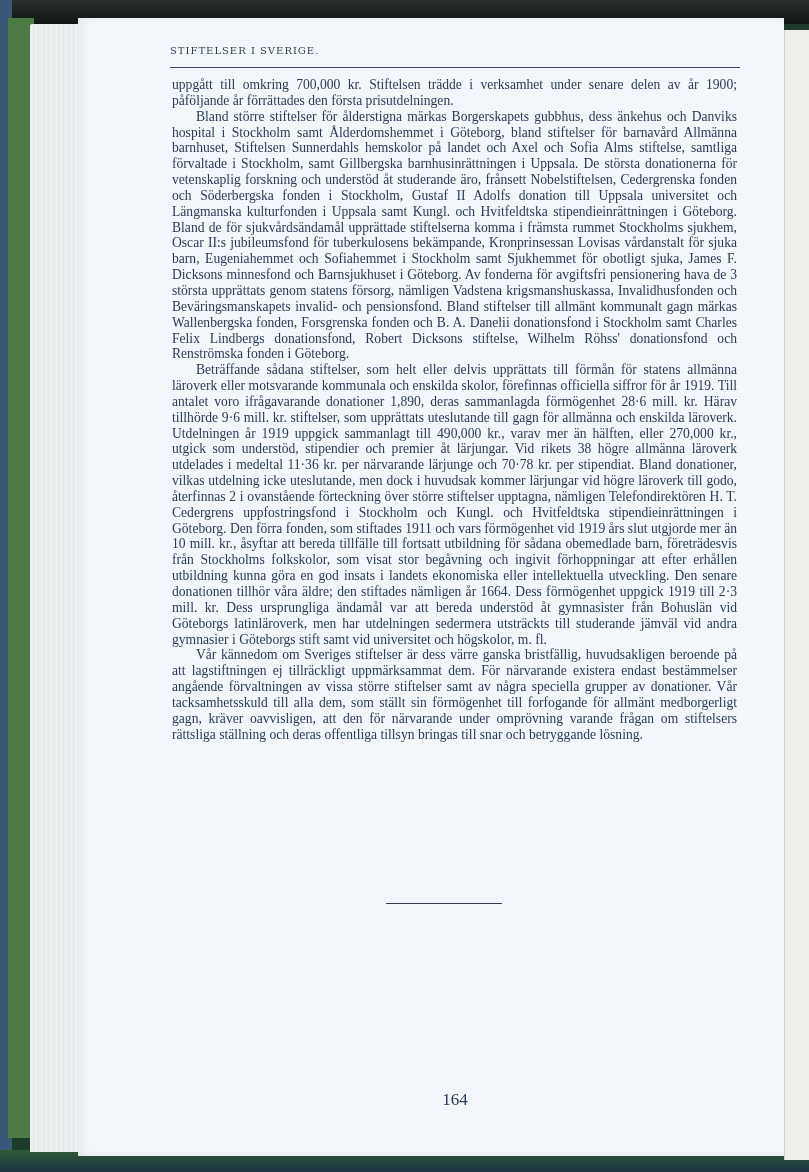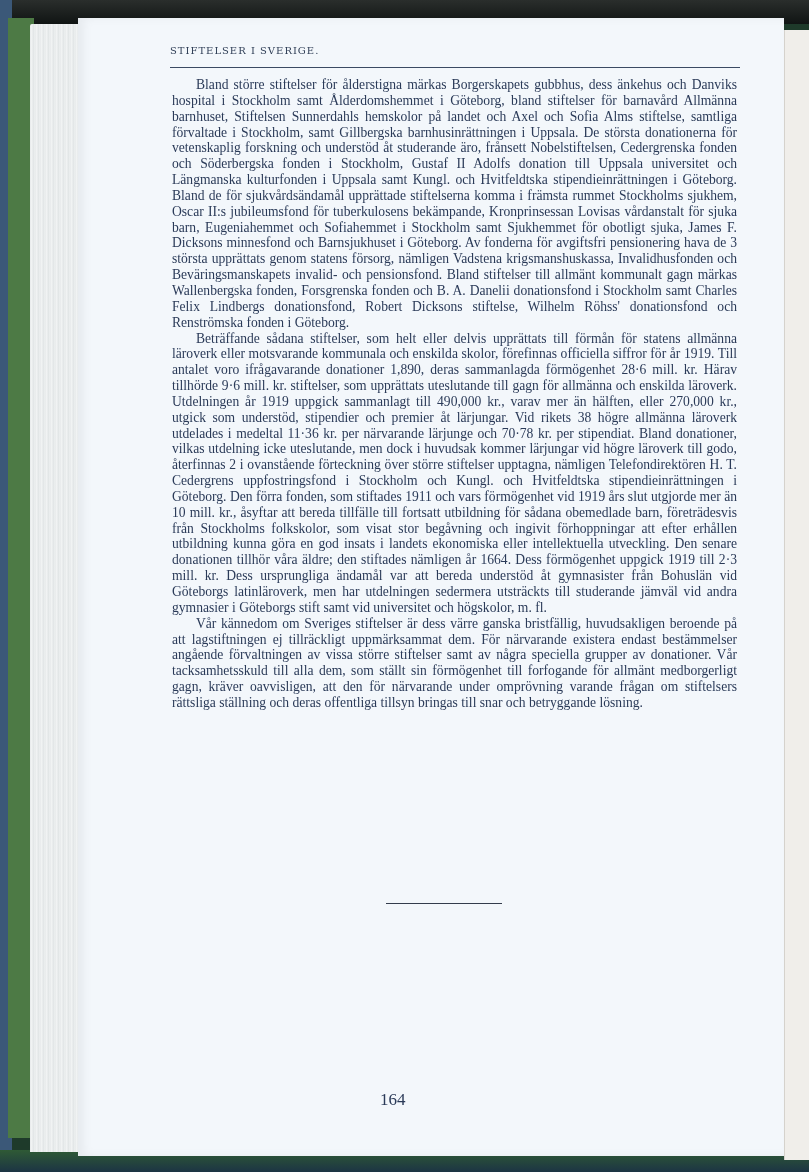--- a/index.html
+++ b/index.html
@@ -71,20 +71,21 @@
     }
     .body-text p.indent {
       text-indent: 24px;
     }
     .end-rule {
       position: absolute; left: 386px; top: 903px; width: 116px; height: 0;
       border-top: 1.5px solid #333c4c;
     }
     .folio {
       position: absolute; left: 380px; top: 1090px; width: 150px;
+      text-align: center;
       font-family: "Liberation Serif", serif;
       font-size: 17px;
       color: #2a3a58;
     }
   </style>
 </head>
 <body>
 
 <div class="cover-top"></div>
 <div class="cover-left-blue"></div>
@@ -92,20 +93,21 @@
 <div class="cover-bottom"></div>
 <div class="page-stack"></div>
 <div class="next-page"></div>
 
 <div class="page"></div>
 
 <div class="running-head">STIFTELSER I SVERIGE.</div>
 <div class="head-rule"></div>
 
 <div class="body-text">
+  <p>uppgått till omkring 700,000 kr. Stiftelsen trädde i verksamhet under senare delen av år 1900; påföljande år förrättades den första prisutdelningen.</p>
   <p class="indent">Bland större stiftelser för ålderstigna märkas Borgerskapets gubbhus, dess änkehus och Danviks hospital i Stockholm samt Ålderdomshemmet i Göteborg, bland stiftelser för barnavård Allmänna barnhuset, Stiftelsen Sunnerdahls hemskolor på landet och Axel och Sofia Alms stiftelse, samtliga förvaltade i Stockholm, samt Gillbergska barnhusinrättningen i Uppsala. De största donationerna för vetenskaplig forskning och understöd åt studerande äro, frånsett Nobelstiftelsen, Cedergrenska fonden och Söderbergska fonden i Stockholm, Gustaf II Adolfs donation till Uppsala universitet och Längmanska kulturfonden i Uppsala samt Kungl. och Hvitfeldtska stipendieinrättningen i Göteborg. Bland de för sjukvårdsändamål upprättade stiftelserna komma i främsta rummet Stockholms sjukhem, Oscar II:s jubileumsfond för tuberkulosens bekämpande, Kronprinsessan Lovisas vårdanstalt för sjuka barn, Eugeniahemmet och Sofiahemmet i Stockholm samt Sjukhemmet för obotligt sjuka, James F. Dicksons minnesfond och Barnsjukhuset i Göteborg. Av fonderna för avgiftsfri pensionering hava de 3 största upprättats genom statens försorg, nämligen Vadstena krigsmanshuskassa, Invalidhusfonden och Beväringsmanskapets invalid- och pensionsfond. Bland stiftelser till allmänt kommunalt gagn märkas Wallenbergska fonden, Forsgrenska fonden och B. A. Danelii donationsfond i Stockholm samt Charles Felix Lindbergs donationsfond, Robert Dicksons stiftelse, Wilhelm Röhss' donationsfond och Renströmska fonden i Göteborg.</p>
   <p class="indent">Beträffande sådana stiftelser, som helt eller delvis upprättats till förmån för statens allmänna läroverk eller motsvarande kommunala och enskilda skolor, förefinnas officiella siffror för år 1919. Till antalet voro ifrågavarande donationer 1,890, deras sammanlagda förmögenhet 28·6 mill. kr. Härav tillhörde 9·6 mill. kr. stiftelser, som upprättats uteslutande till gagn för allmänna och enskilda läroverk. Utdelningen år 1919 uppgick sammanlagt till 490,000 kr., varav mer än hälften, eller 270,000 kr., utgick som understöd, stipendier och premier åt lärjungar. Vid rikets 38 högre allmänna läroverk utdelades i medeltal 11·36 kr. per närvarande lärjunge och 70·78 kr. per stipendiat. Bland donationer, vilkas utdelning icke uteslutande, men dock i huvudsak kommer lärjungar vid högre läroverk till godo, återfinnas 2 i ovanstående förteckning över större stiftelser upptagna, nämligen Telefondirektören H. T. Cedergrens uppfostringsfond i Stockholm och Kungl. och Hvitfeldtska stipendieinrättningen i Göteborg. Den förra fonden, som stiftades 1911 och vars förmögenhet vid 1919 års slut utgjorde mer än 10 mill. kr., åsyftar att bereda tillfälle till fortsatt utbildning för sådana obemedlade barn, företrädesvis från Stockholms folkskolor, som visat stor begåvning och ingivit förhoppningar att efter erhållen utbildning kunna göra en god insats i landets ekonomiska eller intellektuella utveckling. Den senare donationen tillhör våra äldre; den stiftades nämligen år 1664. Dess förmögenhet uppgick 1919 till 2·3 mill. kr. Dess ursprungliga ändamål var att bereda understöd åt gymnasister från Bohuslän vid Göteborgs latinläroverk, men har utdelningen sedermera utsträckts till studerande jämväl vid andra gymnasier i Göteborgs stift samt vid universitet och högskolor, m. fl.</p>
   <p class="indent">Vår kännedom om Sveriges stiftelser är dess värre ganska bristfällig, huvudsakligen beroende på att lagstiftningen ej tillräckligt uppmärksammat dem. För närvarande existera endast bestämmelser angående förvaltningen av vissa större stiftelser samt av några speciella grupper av donationer. Vår tacksamhetsskuld till alla dem, som ställt sin förmögenhet till forfogande för allmänt medborgerligt gagn, kräver oavvisligen, att den för närvarande under omprövning varande frågan om stiftelsers rättsliga ställning och deras offentliga tillsyn bringas till snar och betryggande lösning.</p>
 </div>
 
 <div class="end-rule"></div>
 
 <div class="folio">164</div>
 
 </body></html>

